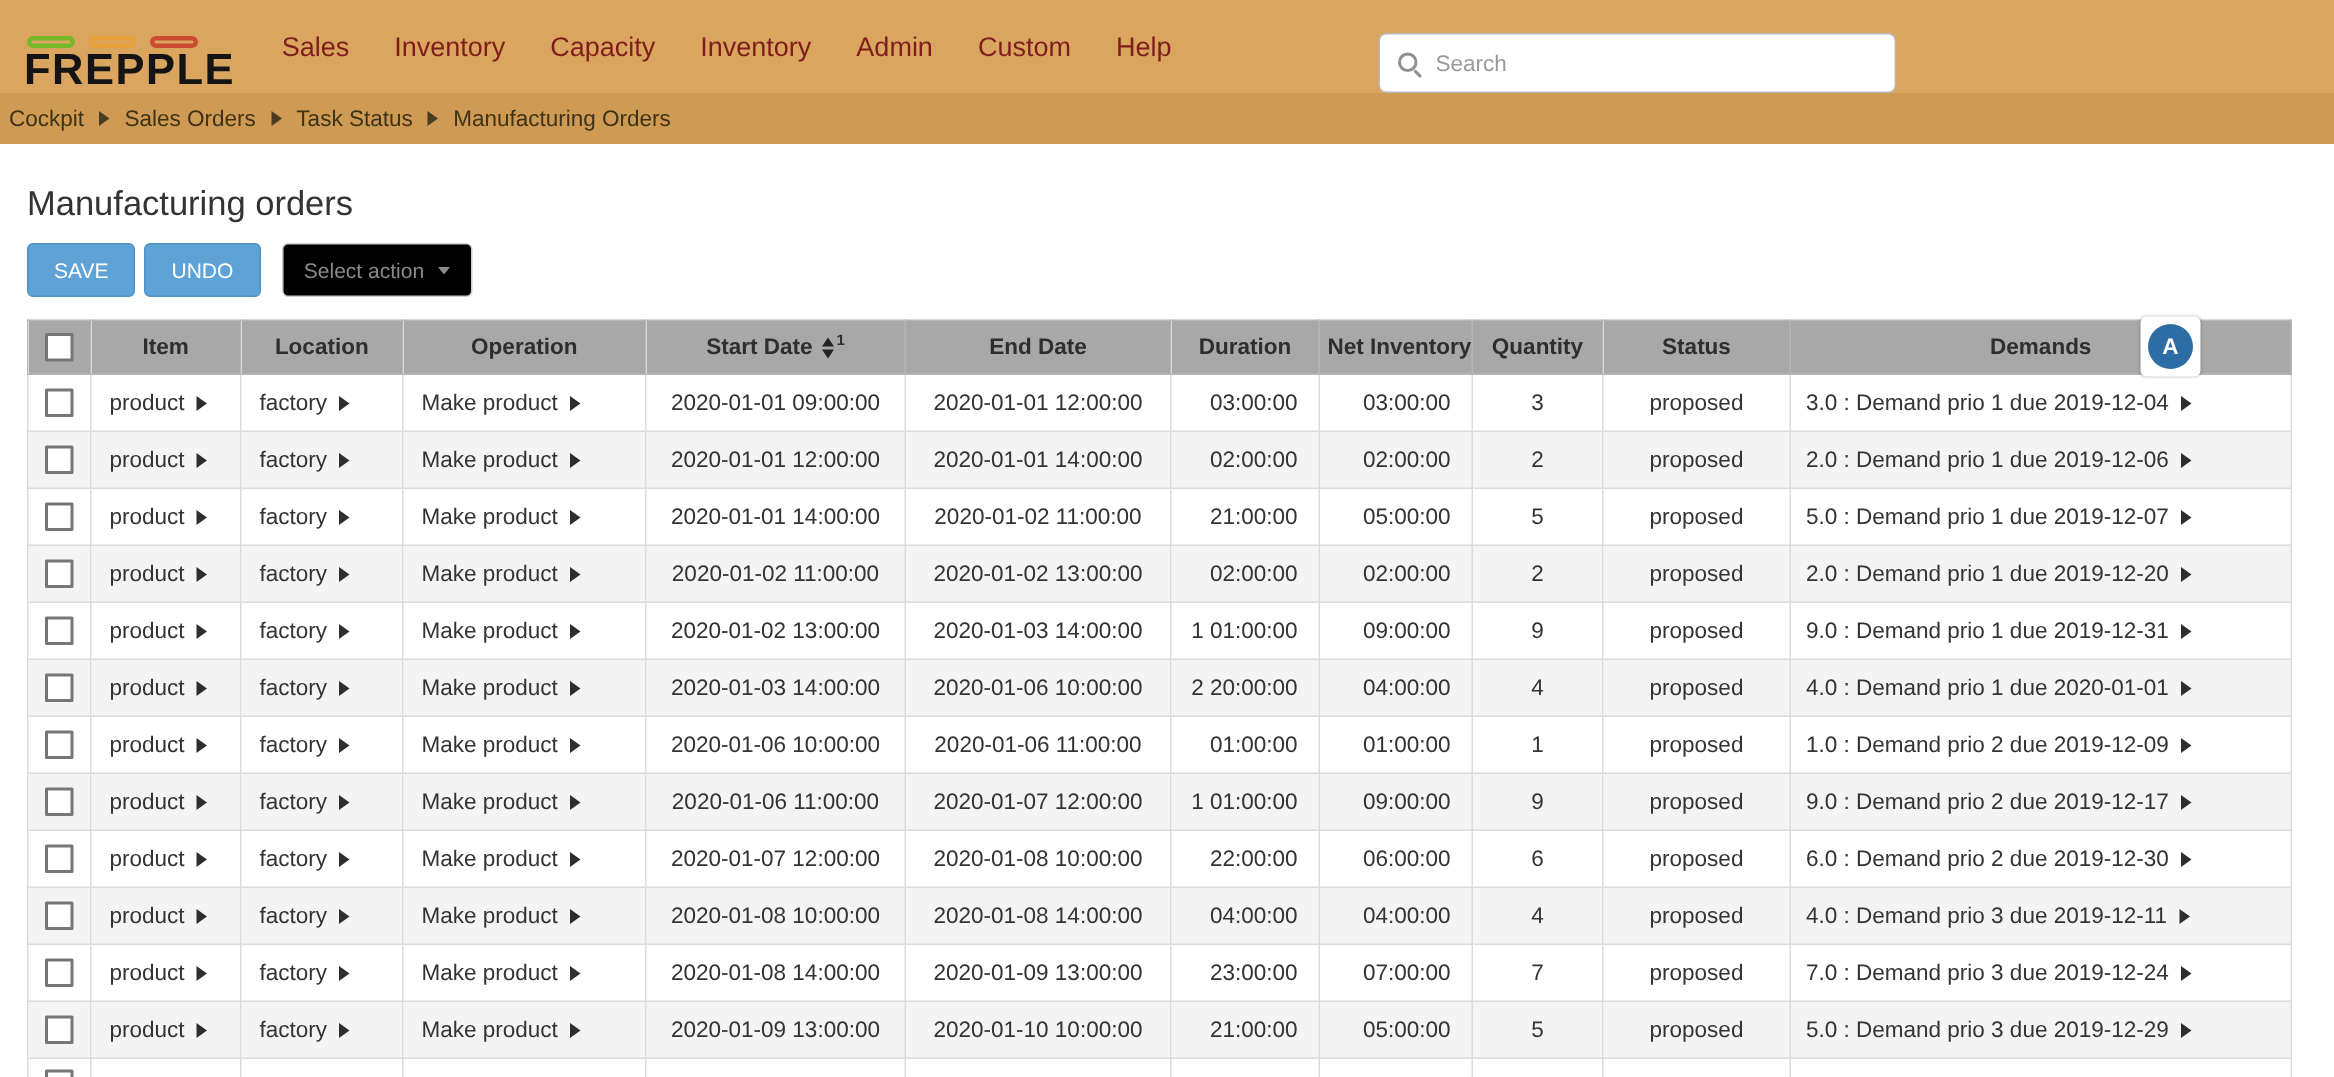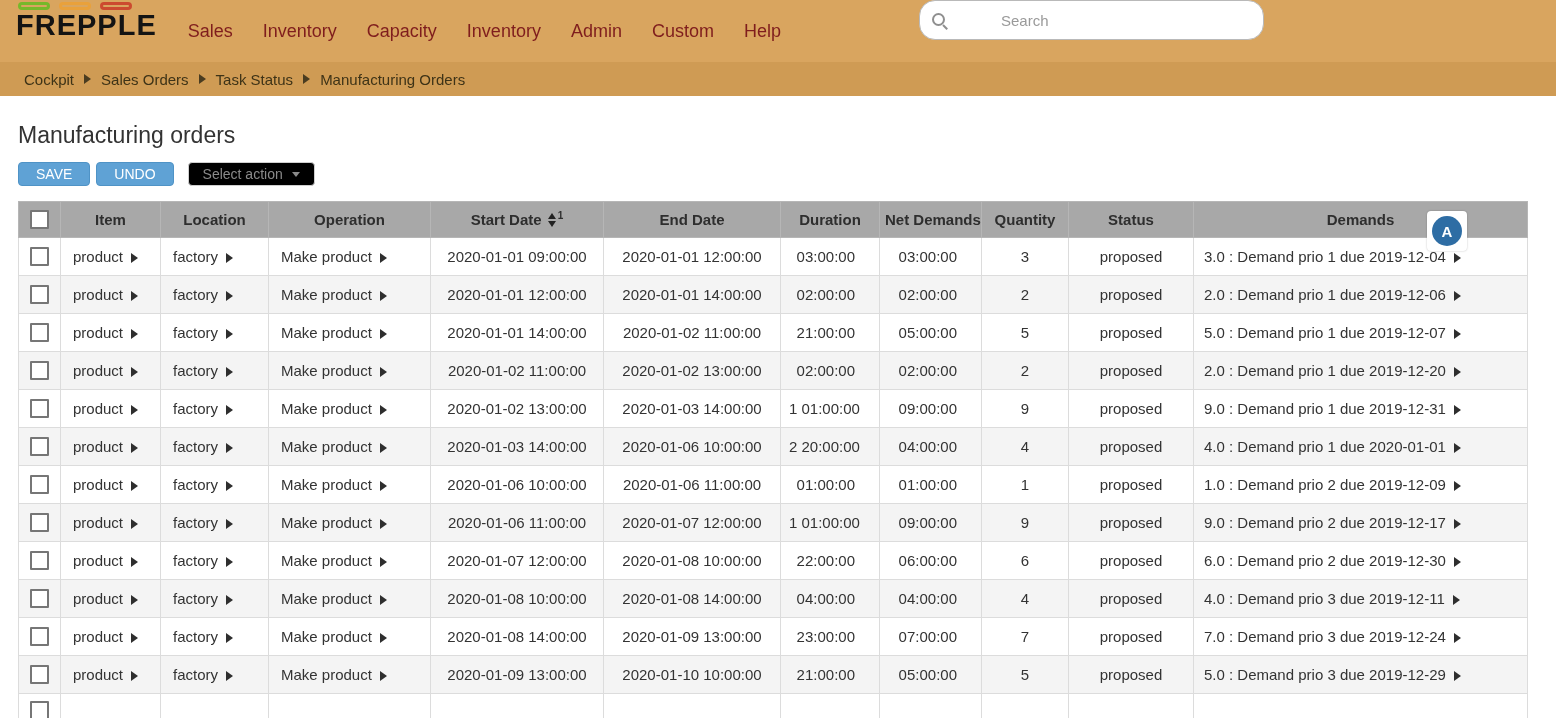--- a/index.html
+++ b/index.html
@@ -5,56 +5,56 @@
   * { box-sizing: border-box; }
   html,body { margin:0; padding:0; }
   body {
     width:1556px; height:718px; overflow:hidden; position:relative;
     font-family:"Liberation Sans", sans-serif; background:#fff; color:#333;
   }
 
   
   .navbar {
     height:62px; background:var(--navbar_bg, #d9a55f);
-    display:flex; align-items:flex-start; padding-left:16px;
+    display:flex; align-items:flex-end; padding-left:16px;
   }
   .logo { display:flex; flex-direction:column; justify-content:center; cursor:pointer; }
   .logo-ovals { display:flex; gap:9px; margin:2px 0 1px 2px; }
   .oval { width:32px; height:8px; border:3px solid; border-radius:8px; background:transparent; }
   .oval.green  { border-color:var(--logo_green, #76b82a); }
   .oval.orange { border-color:var(--logo_orange, #e9a13b); }
   .oval.red    { border-color:var(--logo_red, #cc4a2f); }
   .logo-text { font-size:29px; font-weight:800; letter-spacing:1px; color:#141414; line-height:1.0; }
   .nav-items { display:flex; margin-left:16px; }
   .nav-item { padding:0 15px; font-size:18px; color:#7f1d1d; cursor:pointer; line-height:62px; }
   .searchbox {
     margin-left:auto; margin-right:292px; width:345px; height:40px;
-    background:#fff; border:1px solid #b9b9b9; border-radius:16px;
-    display:flex; align-items:center; padding:0 12px;gap:44px;
+    background:#fff; border:1px solid #b9b9b9; border-radius:5px;
+    display:flex; align-items:center; padding:0 12px;
   }
   .search-icon { position:relative; width:15px; height:15px; display:inline-block; margin-right:8px; flex:none; }
   .search-icon::before { content:""; position:absolute; left:0; top:0; width:9px; height:9px; border:2px solid #8f8f8f; border-radius:50%; }
   .search-icon::after  { content:""; position:absolute; left:11px; top:11px; width:6px; height:2px; background:#8f8f8f; transform:rotate(45deg); transform-origin:left center; }
   .searchbox input { border:none; outline:none; flex:1; font-size:15px; color:#333; font-family:"Liberation Sans",sans-serif; background:transparent; }
   .searchbox input::placeholder { color:#9a9a9a; }
 
   
   .breadcrumbs {
     height:34px; background:var(--breadcrumb_bg, #cf9b54);
-    display:flex; align-items:center; padding-left:24px; font-size:15px; color:#3e3317;
+    display:flex; align-items:center; padding-left:6px; font-size:15px; color:#3e3317;
   }
   .crumb { cursor:pointer; }
   .crumb-sep { display:inline-block; width:0; height:0; margin:0 10px;
     border-top:5px solid transparent; border-bottom:5px solid transparent; border-left:7px solid #4a3c20; }
 
   
   .main { padding:0 18px; }
   .page-title { font-size:23px; font-weight:500; color:#333; margin:26px 0 13px 0; }
   .toolbar { display:flex; align-items:center; margin-bottom:15px; }
-  .btn { height:24px; border-radius:4px; font-size:14px; font-family:"Liberation Sans",sans-serif; cursor:pointer; }
+  .btn { height:36px; border-radius:4px; font-size:14px; font-family:"Liberation Sans",sans-serif; cursor:pointer; }
   .btn-blue { background:var(--button_blue, #5fa2d5); border:1px solid #4f93c6; color:#fff; padding:0 17px; margin-right:6px; }
   .btn-default { background:#000000; border:1px solid #cfcfcf; color:#8a8a8a; padding:0 14px; margin-left:8px; display:flex; align-items:center; }
   .caret-down { display:inline-block; width:0; height:0; margin-left:9px;
     border-left:4px solid transparent; border-right:4px solid transparent; border-top:5px solid #8a8a8a; }
 
   
   table.grid { border-collapse:collapse; table-layout:fixed; width:1509px; font-size:15px; }
   thead th {
     background:var(--header_bg, #a8a8a8); height:36px; font-weight:bold; color:#2e2e2e;
     border:1px solid #b6b6b6; padding:0 4px; overflow:hidden; white-space:nowrap; text-align:center;
@@ -62,21 +62,21 @@
   }
   thead th.c-netdur { text-align:left; padding-left:5px; }
   tbody td {
     height:38px; border:1px solid #dcdcdc; padding:0 8px; background:#fff;
     overflow:hidden; white-space:nowrap;
   }
   tbody tr:nth-child(even) td { background:var(--row_alt, #f4f4f4); }
   td.c-check, th.c-check { text-align:center; padding:0; }
   td.c-left  { text-align:left; padding-left:12px; }
   td.c-date  { text-align:center; }
-  td.c-right { text-align:right; padding-right:24px; }
+  td.c-right { text-align:right; padding-right:14px; }
   td.c-mid   { text-align:center; }
   td.c-dem   { text-align:left; padding-left:10px; }
   .checkbox { width:19px; height:19px; background:#fff; border:2px solid #767676; display:inline-block; vertical-align:middle; border-radius:1px; cursor:pointer; }
   .caret-r { display:inline-block; width:0; height:0; margin-left:8px; vertical-align:middle;
     border-top:5px solid transparent; border-bottom:5px solid transparent; border-left:7px solid #2e2e2e; cursor:pointer; }
   .cell-link { cursor:pointer; }
   .th-flex { display:inline-flex; align-items:center; }
   .sort-arrows { display:inline-flex; flex-direction:column; margin-left:6px; gap:2px; }
   .tri-up   { width:0; height:0; border-left:4px solid transparent; border-right:4px solid transparent; border-bottom:6px solid #222; }
   .tri-down { width:0; height:0; border-left:4px solid transparent; border-right:4px solid transparent; border-top:6px solid #222; }
@@ -173,21 +173,21 @@
             <span>Start Date</span>
             <span class="sort-arrows">
               <i class="tri-up"></i>
                 <i class="tri-down"></i>
             </span>
             <sup class="sort-prio">1</sup>
           </span>
         </th>
         <th><span>End Date</span></th>
         <th><span>Duration</span></th>
-        <th class="c-netdur"><span>Net Demands</span></th>
+        <th class="c-netdur"><span>Net Inventory</span></th>
         <th><span>Quantity</span></th>
         <th><span>Status</span></th>
         <th><span>Demands</span></th>
       </tr>
     </thead>
     <tbody>
         <tr>
     <td class="c-check">
       <span class="checkbox"></span>
     </td>

